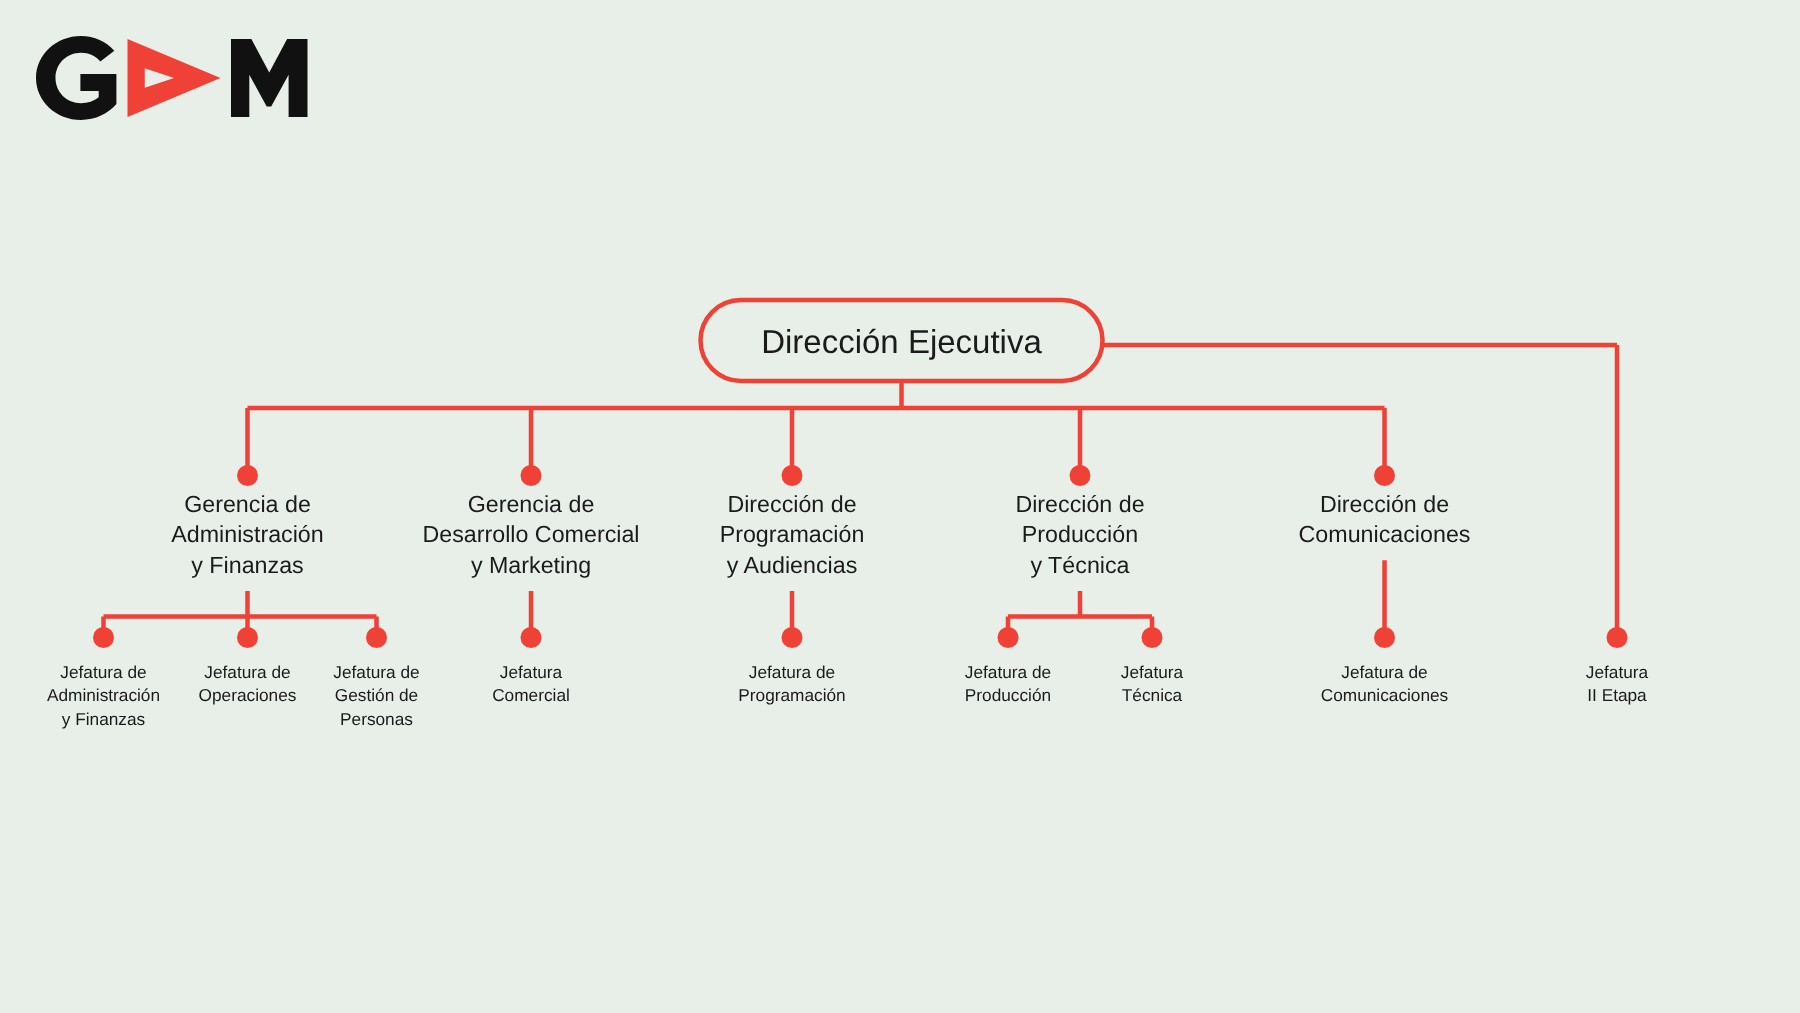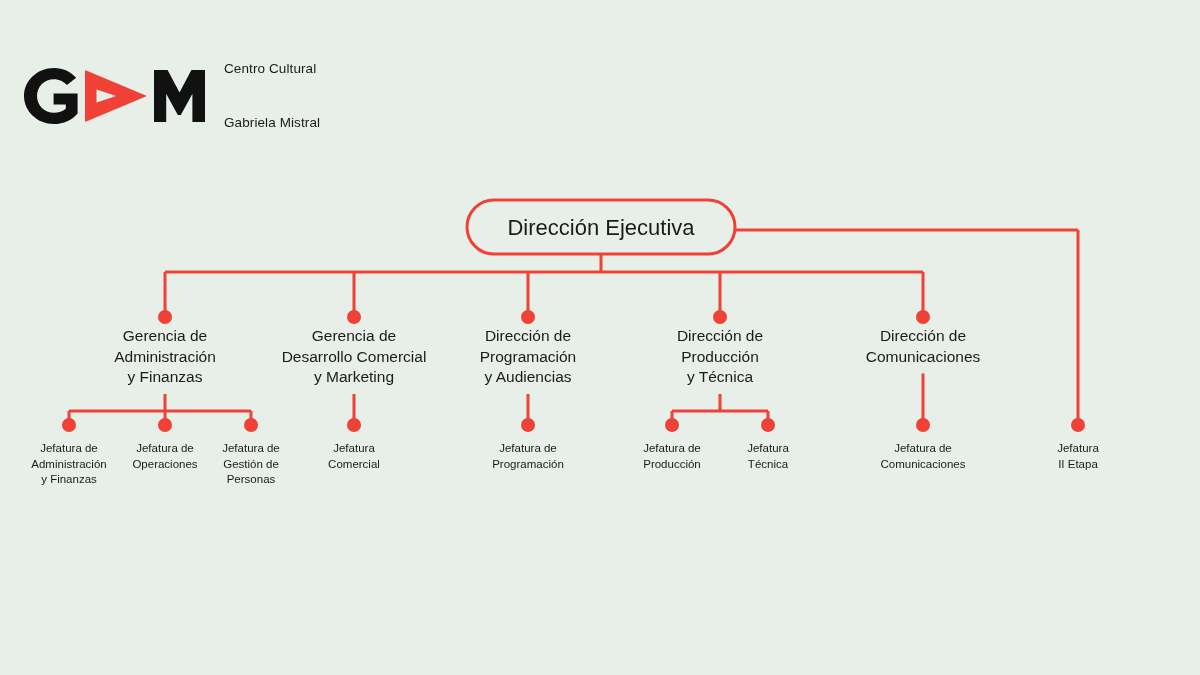--- a/index.html
+++ b/index.html
@@ -87,24 +87,20 @@
 
 <div id="brand">
   <svg id="brand-mark" width="186" height="56" viewBox="0 0 186 56" aria-hidden="true">
 
     <path fill="#111111" d="M30 0C13.4 0 0 12.5 0 28s13.4 28 30 28c9.6 0 18.1-4.1 23.6-10.6V25.4H29.6v11.2h12.2v4.2c-3.1 2.6-7.2 4-11.8 4C20.4 44.8 13 37.4 13 28S20.4 11.2 30 11.2c5.2 0 9.8 2.2 12.9 5.8l9.3-7.2C46.8 3.7 38.9 0 30 0Z"></path>
 
     <path fill="#ef4136" d="M61 2 123 28 61 54V2Zm11.5 19.5v13L92 28l-19.5-6.5Z"></path>
 
     <path fill="#111111" d="M130 2h13.6l11.9 22.4L167.4 2H181v52h-12.6V25.8L156.8 47h-3l-11.6-21.2V54H130V2Z"></path>
   </svg>
-  <div id="brand-text">
-    <span>Centro Cultural</span>
-    <span>Gabriela Mistral</span>
-  </div>
 </div>
 
 <div id="chart-wrap">
   <svg id="org-chart" viewBox="0 0 1200 675" xmlns="http://www.w3.org/2000/svg">
     <g id="connectors">
         <line class="conn" x1="601" y1="254" x2="601" y2="272"></line>
         <line class="conn" x1="165" y1="272" x2="923" y2="272"></line>
         <line class="conn" x1="165" y1="272" x2="165" y2="317"></line>
         <line class="conn" x1="165" y1="394" x2="165" y2="411"></line>
         <line class="conn" x1="69" y1="411" x2="251" y2="411"></line>

